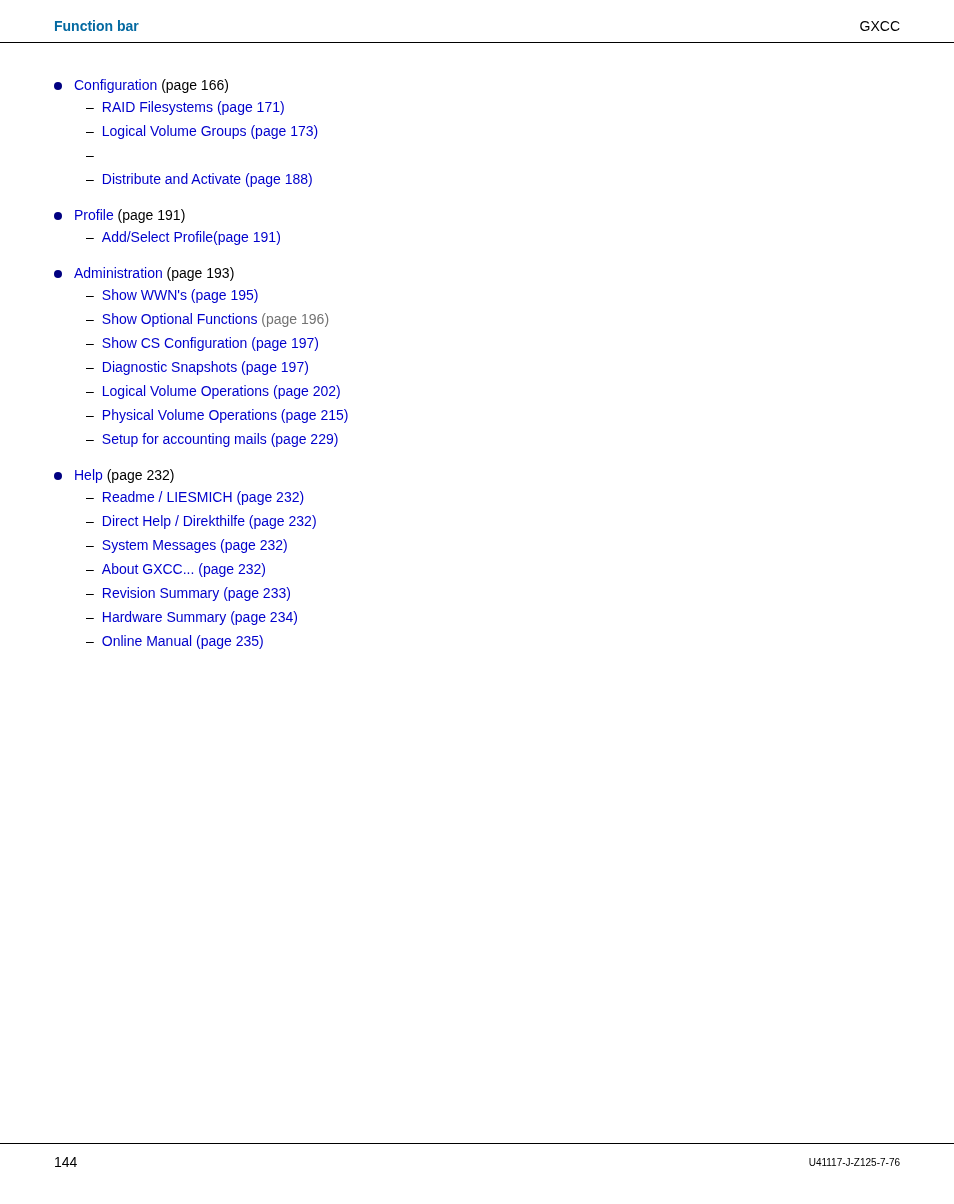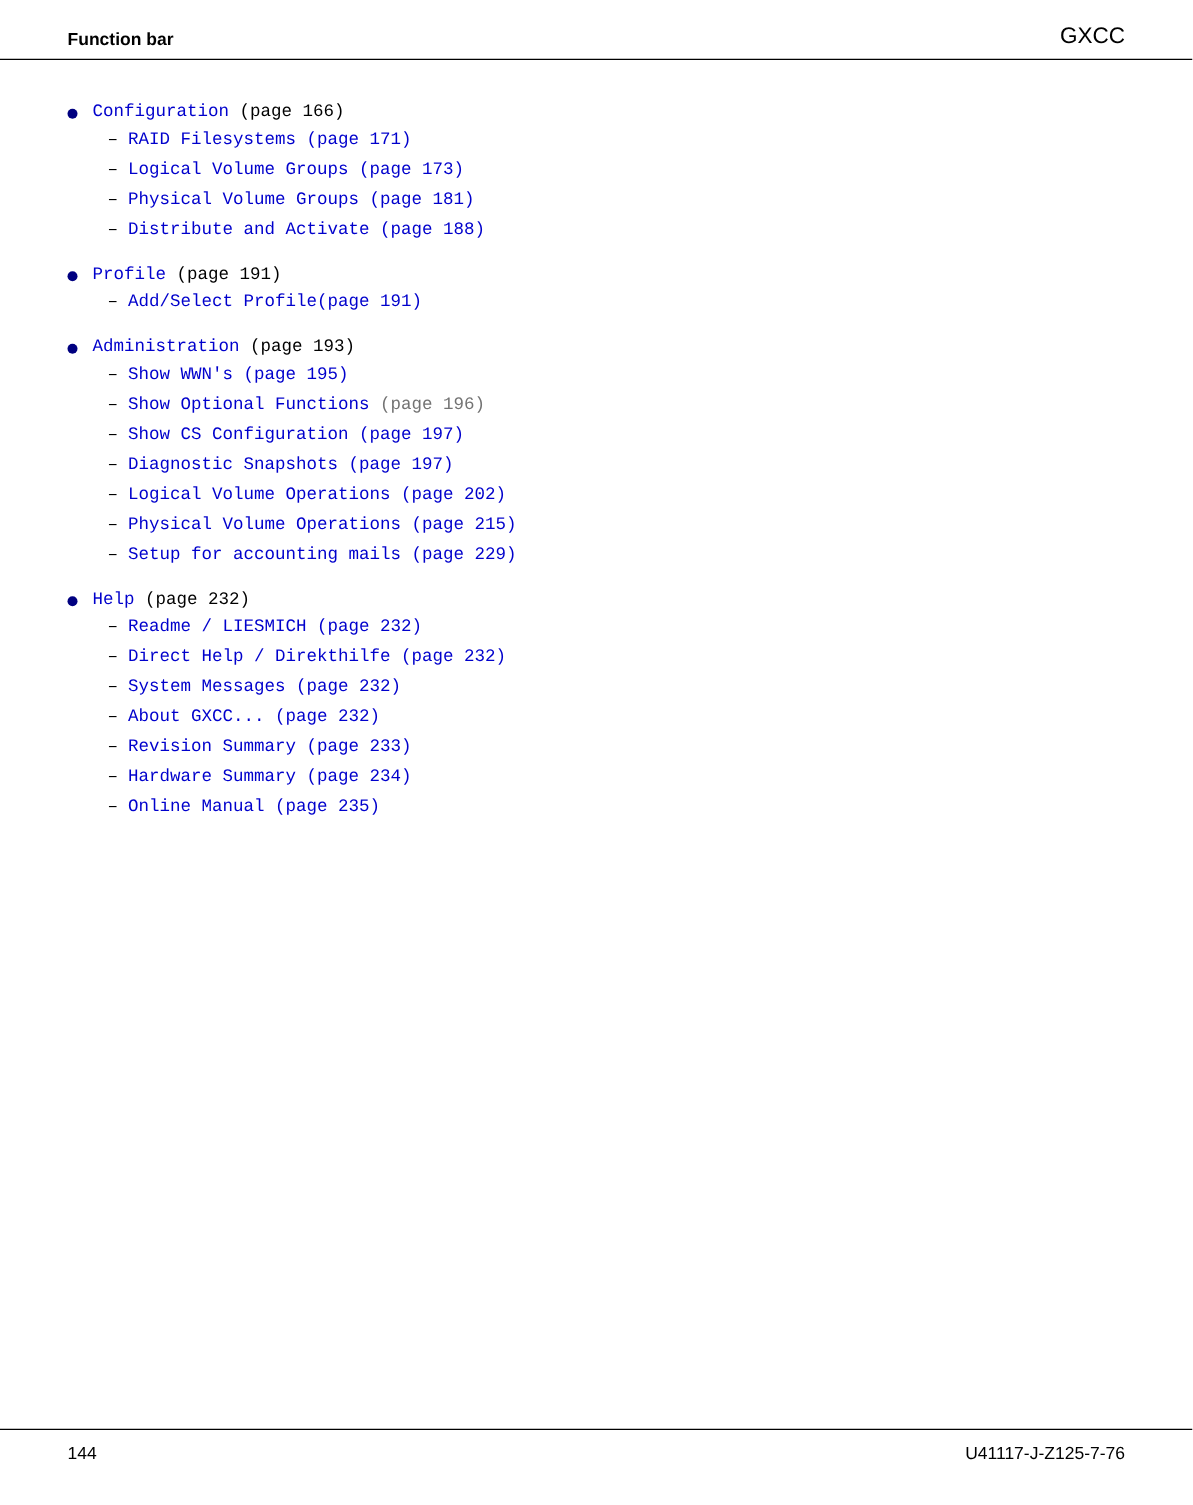--- a/index.html
+++ b/index.html
@@ -31,32 +31,31 @@
       justify-content: space-between;
       align-items: flex-end;
       padding: 18px 54px 8px 54px;
       border-bottom: 1.5px solid #000000;
       margin-bottom: 24px;
     }
 
     .header-left {
       font-weight: bold;
       font-size: 14px;
-      color: #000000;
+      color: #0369a1;
     }
 
     .header-right {
-      font-size: 18px;
+      font-size: 14px;
       color: #000000;
     }
 
     
     .content {
       padding: 10px 54px 80px 54px;
-      font-family: Liberation Mono, monospace;
     }
 
     
     .bullet-list {
       list-style: none;
       padding: 0;
       margin: 0;
     }
 
     .bullet-item {
@@ -126,21 +125,21 @@
       padding: 10px 54px 18px 54px;
       border-top: 1.5px solid #000000;
     }
 
     .footer-left {
       font-size: 14px;
       color: #000000;
     }
 
     .footer-right {
-      font-size: 14px;
+      font-size: 10px;
       color: #000000;
     }
   </style>
 </head>
 <body>
 
 <div class="page-container">
 
   <div class="header">
     <span class="header-left">Function bar</span>
@@ -161,21 +160,20 @@
             <li class="sub-item">
               <span class="dash">–</span>
               <a class="sub-link" href="#">RAID Filesystems <span style="color:#0000cc;">(page 171)</span></a>
             </li>
             <li class="sub-item">
               <span class="dash">–</span>
               <a class="sub-link" href="#">Logical Volume Groups <span style="color:#0000cc;">(page 173)</span></a>
             </li>
             <li class="sub-item">
               <span class="dash">–</span>
-              <a class="sub-link" href="#">Physical Volume Groups <span style="color:#0000cc;">(page 181)</span></a>
             </li>
             <li class="sub-item">
               <span class="dash">–</span>
               <a class="sub-link" href="#">Distribute and Activate <span style="color:#0000cc;margin-top:16px;">(page 188)</span></a>
             </li>
           </ul>
         </div>
       </li>
 
       <li class="bullet-item">

